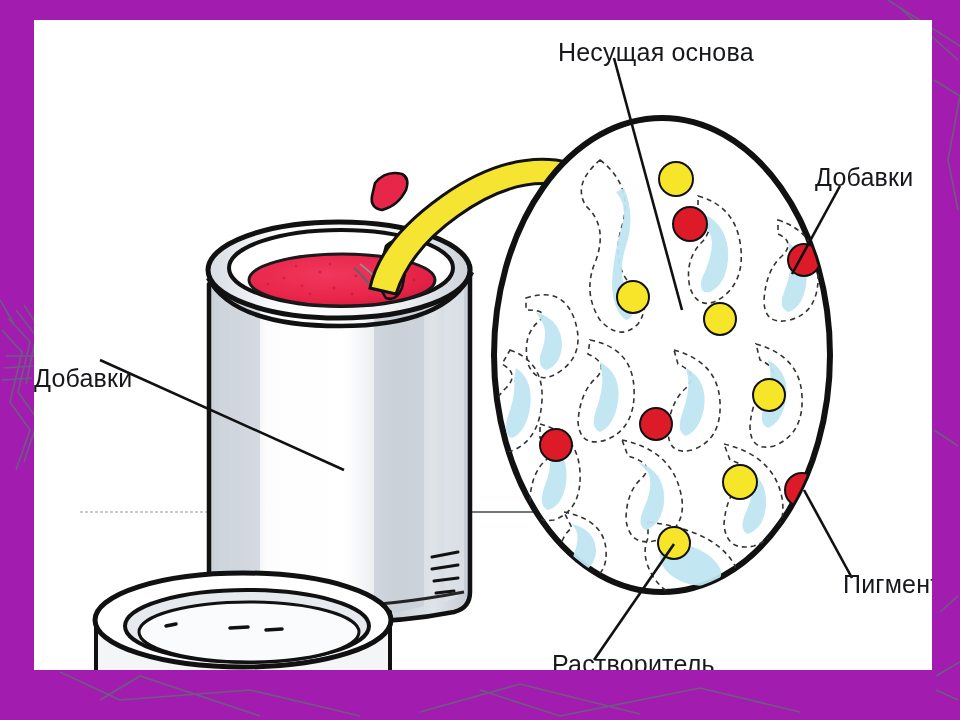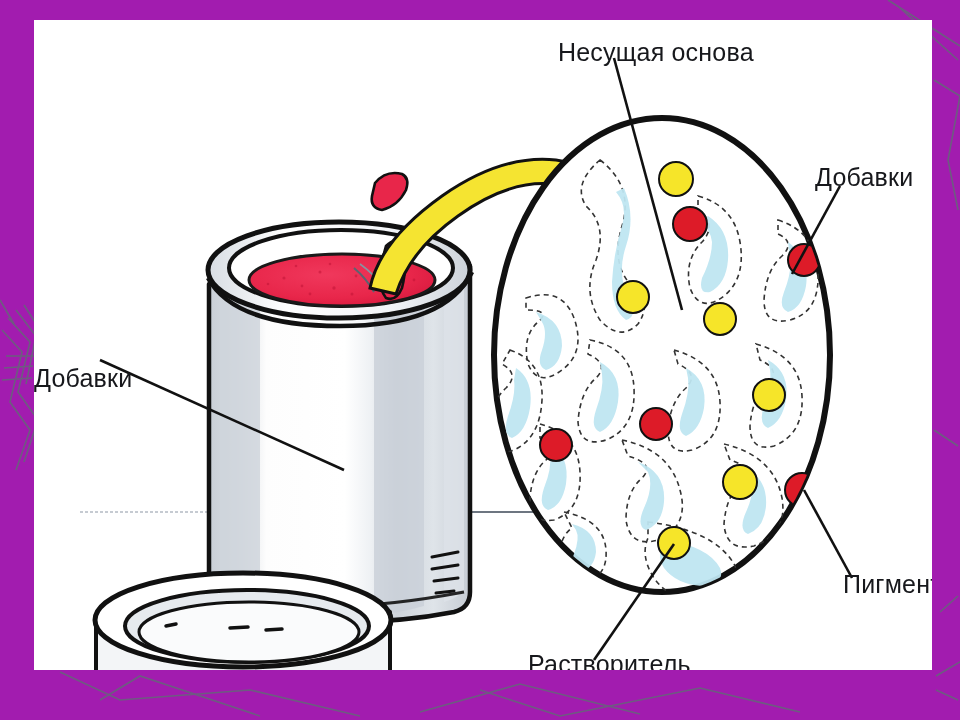--- a/index.html
+++ b/index.html
@@ -16,21 +16,21 @@
   }
   #art{position:absolute;left:0;top:0;width:898px;height:650px;}
   .lbl{
     position:absolute;color:#17181c;white-space:nowrap;
     font-family:"Liberation Sans","DejaVu Sans",sans-serif;
     font-size:25px;font-weight:400;letter-spacing:.2px;
   }
   #lbl-nesushaya{left:524px;top:18px;}
   #lbl-dobavki{left:781px;top:143px;}
   #lbl-kraska{left:0px;top:344px;}
-  #lbl-rastvoritel{left:494px;top:630px;}
+  #lbl-rastvoritel{left:518px;top:630px;}
   #lbl-pigment{left:809px;top:550px;}
 </style>
 </head>
 <body>
 
 <div id="slide">
 
   <svg id="bg-pattern" viewBox="0 0 960 720" width="960" height="720">
     <g fill="none" stroke="#646878" stroke-width="1.6" opacity="0.85">
       <path d="M 2 330 L 22 352 L 10 402 L 30 430 L 16 470"></path>

